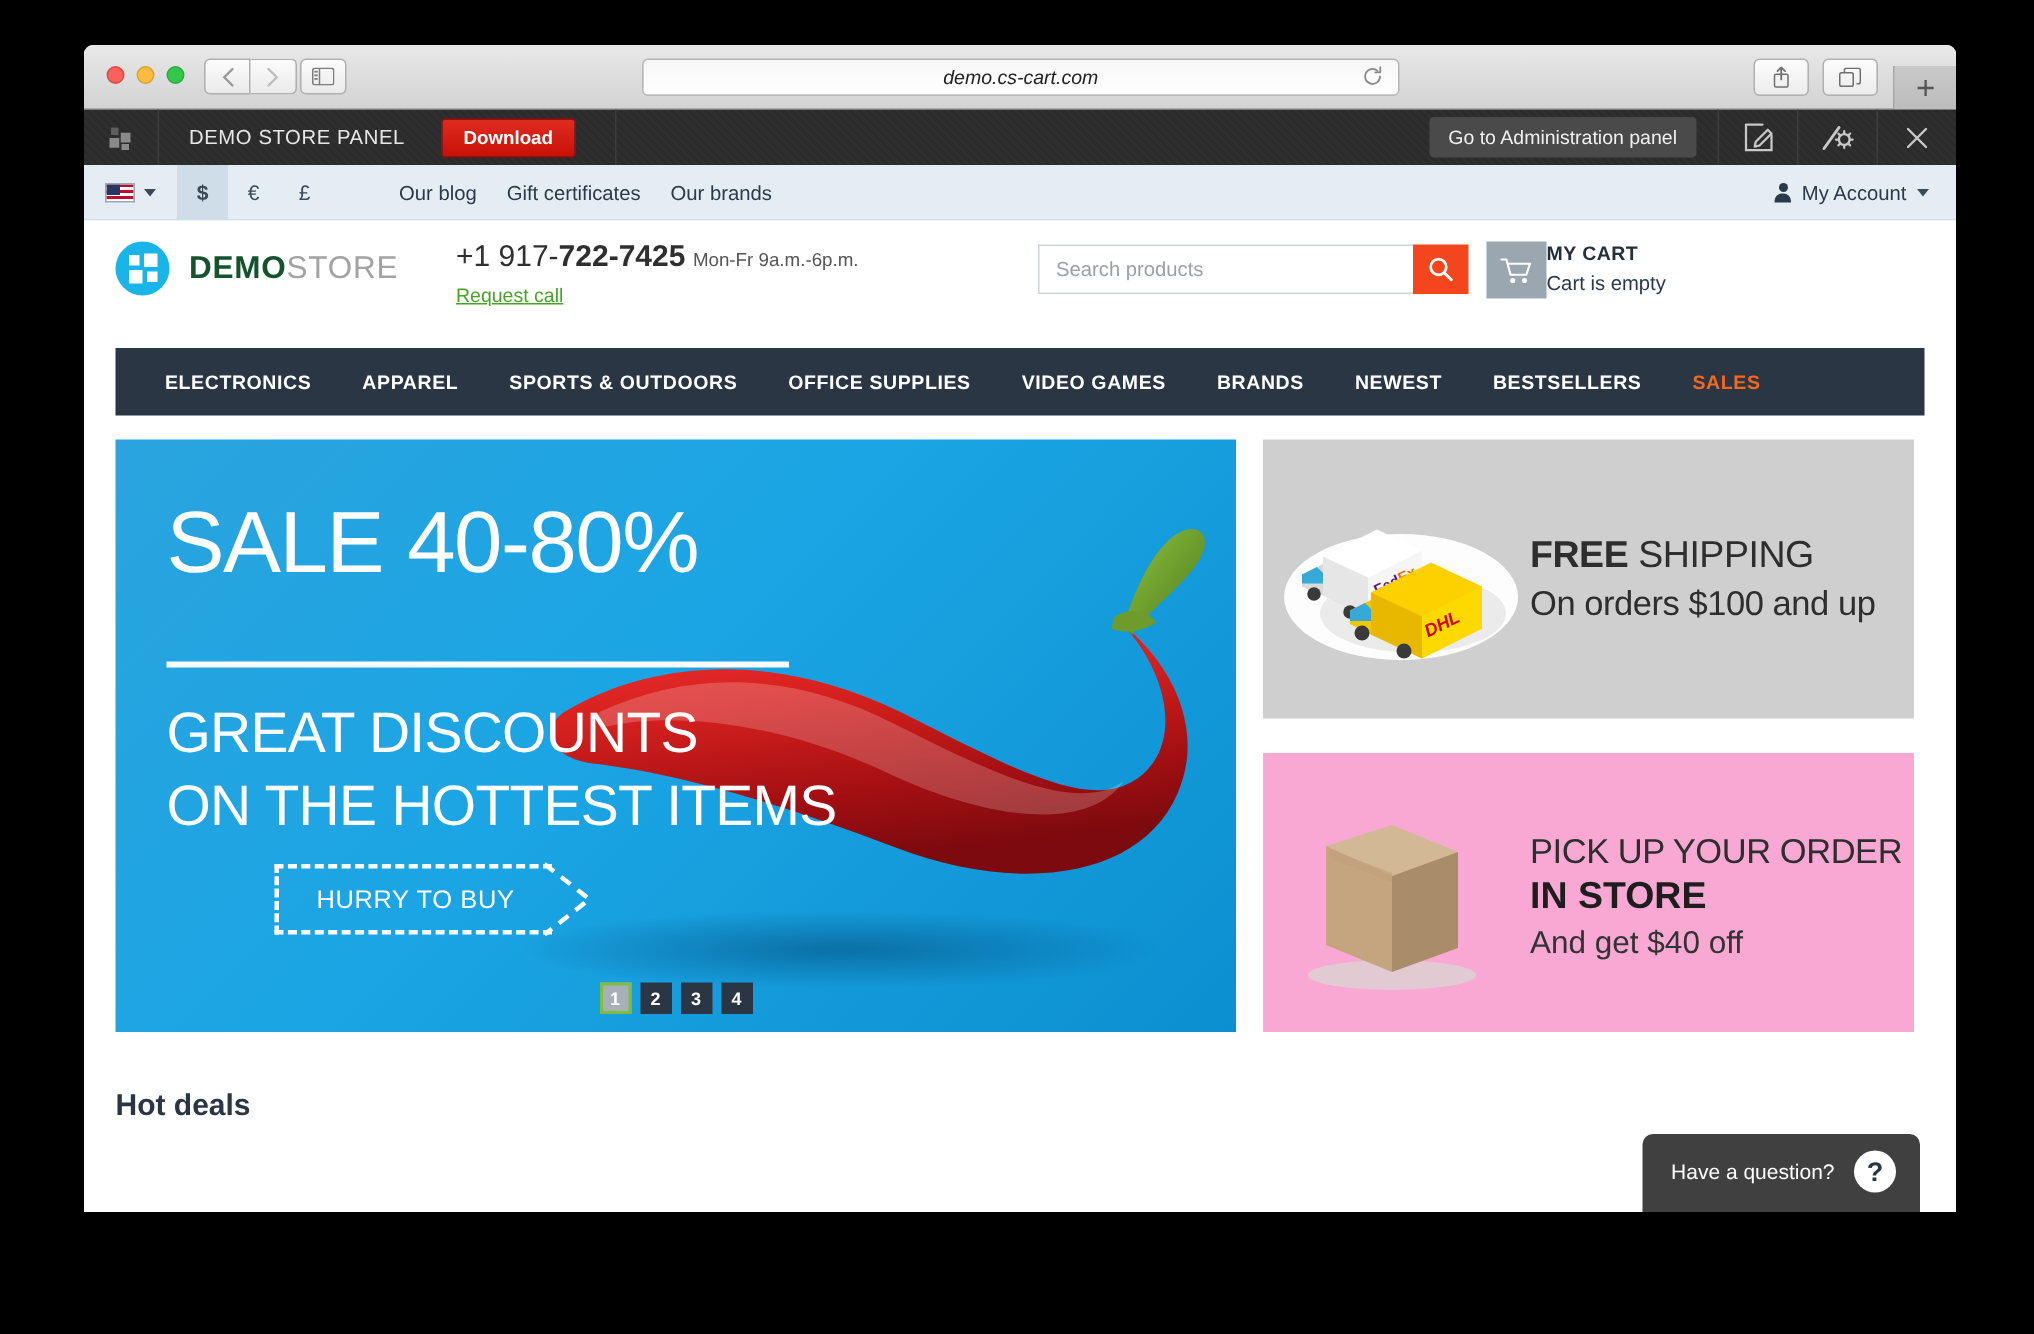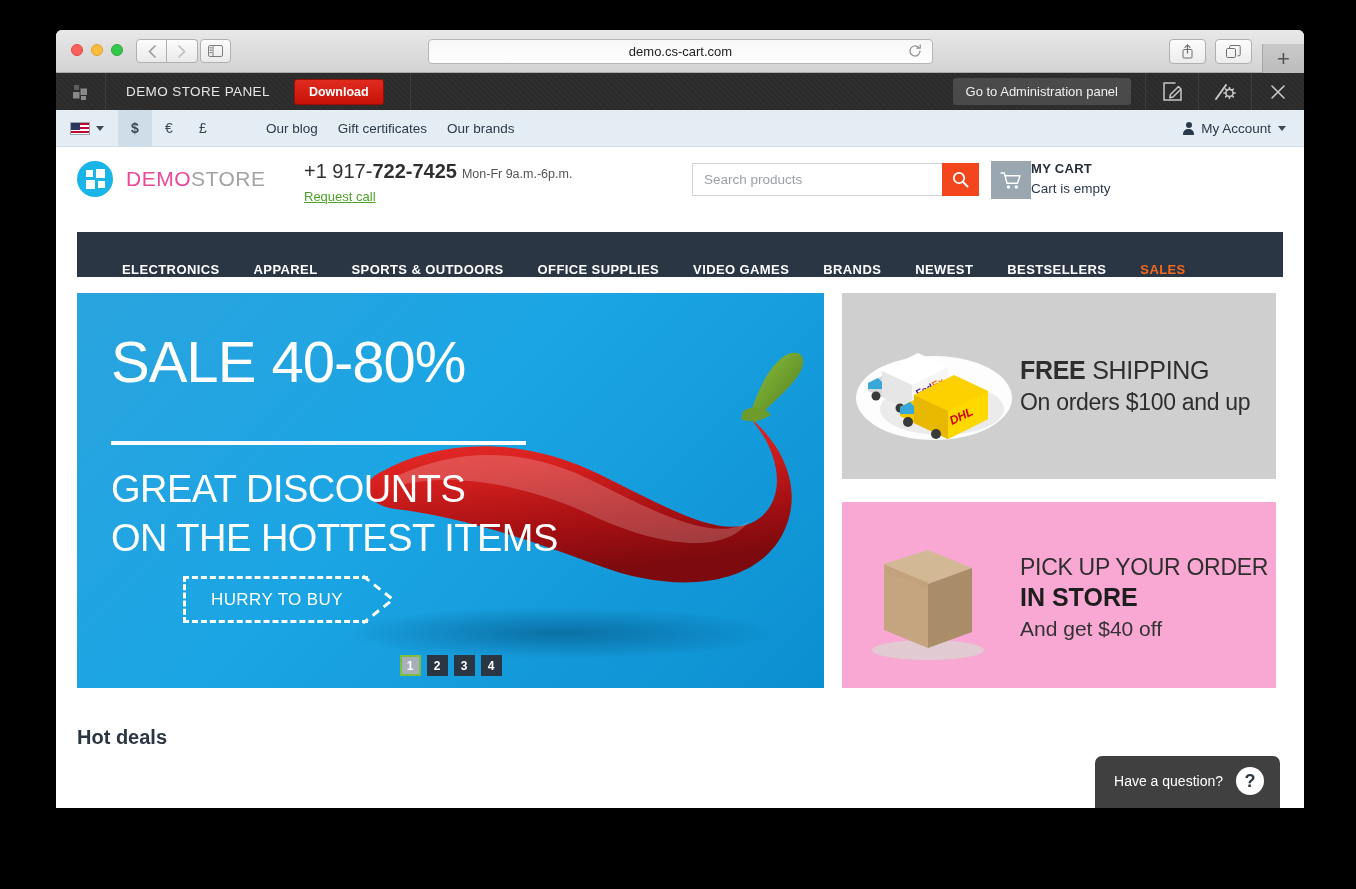--- a/index.html
+++ b/index.html
@@ -18,20 +18,21 @@
     overflow: hidden;
     background: #fff;
     box-shadow: 0 0 22px rgba(0,0,0,0.55);
   }
   
   .toolbar {
     position: relative;
     height: 43px;
     background: linear-gradient(to bottom, #e8e8e8, #d3d3d3);
     border-bottom: 1px solid #a9a9a9;
+    font-style: italic;
   }
   .traffic { position: absolute; left: 15px; top: 14px; display: flex; gap: 8px; }
   .dot { width: 12px; height: 12px; border-radius: 50%; }
   .dot.red { background: #fc605c; border: 1px solid #e14740; }
   .dot.yellow { background: #fdbc40; border: 1px solid #dfa123; }
   .dot.green { background: #34c84a; border: 1px solid #27ab39; }
   .navbtns { position: absolute; left: 80px; top: 9px; display: flex; }
   .navbtn {
     width: 31px; height: 24px;
     background: linear-gradient(to bottom, #fcfcfc, #eaeaea);
@@ -136,21 +137,21 @@
   .logo-circle {
     width: 36px; height: 36px; border-radius: 50%; background: #19b5e8;
     position: relative;
   }
   .logo-circle i { position: absolute; background: #fff; display: block; }
   .lg1 { width: 7px; height: 7px; left: 9px; top: 9px; }
   .lg2 { width: 9px; height: 9px; left: 19px; top: 8px; }
   .lg3 { width: 9px; height: 9px; left: 9px; top: 19px; }
   .lg4 { width: 7px; height: 7px; left: 21px; top: 20px; }
   .logo-text { font-size: 21px; letter-spacing: .5px; }
-  .logo-text b { color: #ec4899; font-weight: normal; }
+  .logo-text b { color: #14532d; font-weight: bold; }
   .logo-text span { color: #a3a3a3; font-weight: normal; }
   .phone-block { position: absolute; left: 248px; top: 13px; }
   .phone { font-size: 20px; color: #2f2f2f; }
   .phone .thin { font-weight: normal; }
   .phone .bold { font-weight: bold; }
   .hours { font-size: 12.5px; color: #555; margin-left: 5px; font-weight: normal; }
   .reqcall { display: inline-block; margin-top: 6px; font-size: 13px; color: #4aa327; text-decoration: underline; }
   .searchbox { position: absolute; left: 636px; top: 16px; display: flex; }
   .searchbox input {
     width: 250px; height: 33px; border: 1px solid #cfd5da; border-right: none;
@@ -165,21 +166,21 @@
   .cartwrap { position: absolute; left: 935px; top: 14px; display: flex; align-items: flex-start; }
   .cart-icon-box {
     width: 40px; height: 38px; background: #9aa7b1;
     display: flex; align-items: center; justify-content: center;
   }
   .cart-title { font-size: 13px; font-weight: bold; color: #252f3a; letter-spacing: .3px; }
   .cart-sub { font-size: 13.5px; color: #2b3a4a; margin-top: 5px; }
   
   .mainnav {
     margin: 0 21px; height: 45px; background: #2b3644;
-    display: flex; align-items: flex-end; padding: 0 28px;
+    display: flex; align-items: center; padding: 0 16px;
   }
   .mainnav a {
     color: #fff; text-decoration: none; font-size: 13px; font-weight: bold;
     letter-spacing: .4px; padding: 0 17px;
   }
   .mainnav a.sale { color: #f4691c; }
   
   .content { display: flex; padding: 16px 21px 0 21px; gap: 18px; }
   .hero {
     width: 747px; height: 395px;

